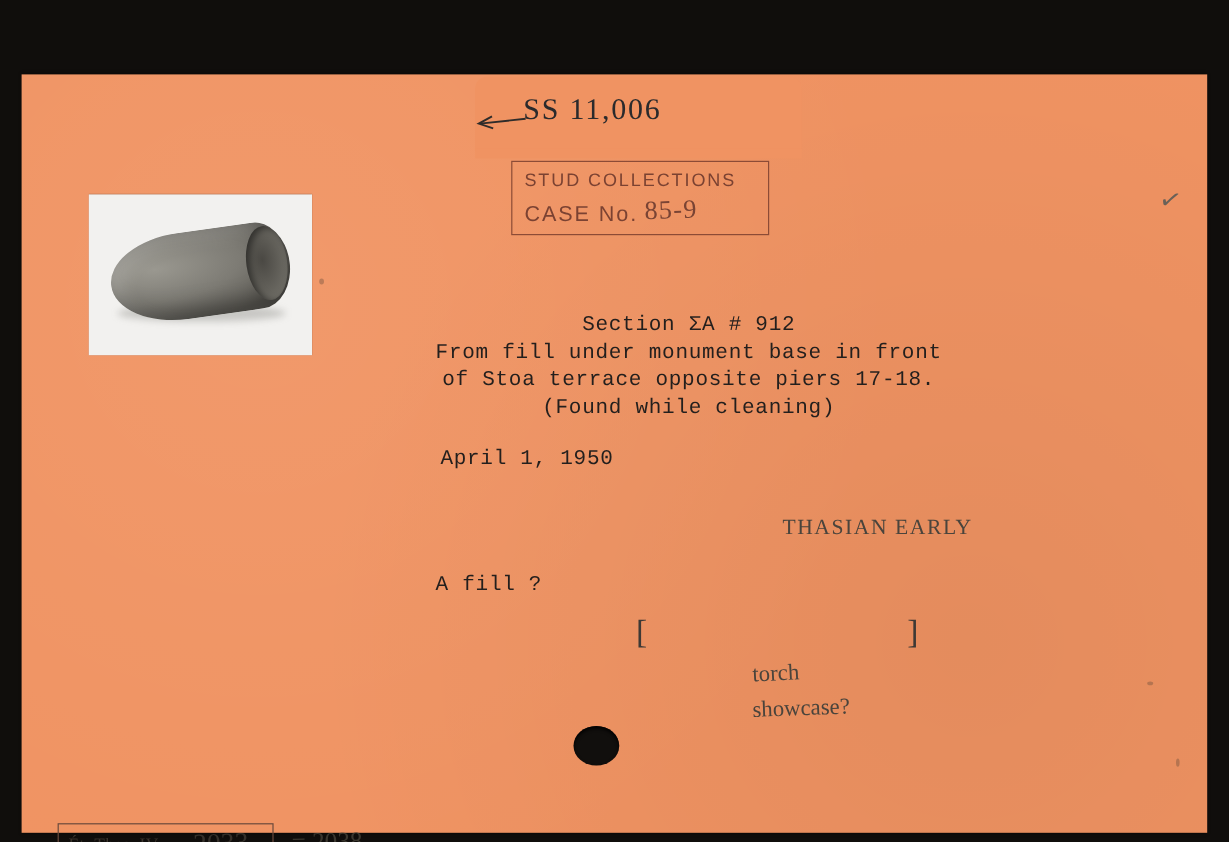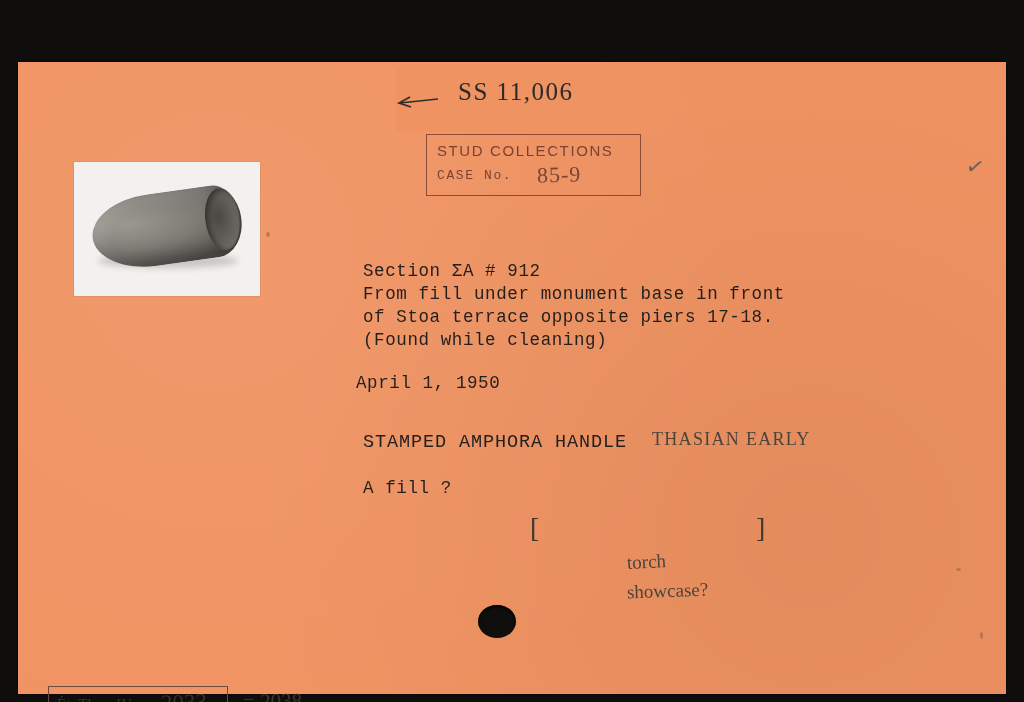--- a/index.html
+++ b/index.html
@@ -55,21 +55,20 @@
 
   
   #ss-number {
     position: absolute;
     left: 418px;
     top: 16px;
     font-family: "Liberation Serif", serif;
     font-size: 25px;
     letter-spacing: 1.5px;
     color: #2a2a2c;
-    margin-left: 22px;
   }
 
   
   #ss-arrow {
     position: absolute;
     left: 378px;
     top: 33px;
     width: 44px;
     height: 14px;
   }
@@ -90,22 +89,22 @@
     top: 7px;
     font-family: "Liberation Sans", sans-serif;
     font-size: 15px;
     letter-spacing: 1.6px;
     color: #7b4232;
   }
   #stamp-line2 {
     position: absolute;
     left: 10px;
     top: 33px;
-    font-family: Liberation Mono, monospace;
-    font-size: 13px;
+    font-family: Liberation Sans, sans-serif;
+    font-size: 18px;
     letter-spacing: 1.6px;
     color: #7b4232;
   }
   #stamp-caseno {
     position: absolute;
     left: 110px;
     top: 27px;
     font-family: "Liberation Serif", serif;
     font-size: 22px;
     letter-spacing: 1px;
@@ -163,22 +162,22 @@
   
   .typed {
     position: absolute;
     font-family: "Liberation Mono", monospace;
     font-size: 17.5px;
     color: #231f1d;
     letter-spacing: 0.6px;
     white-space: pre;
     line-height: 23px;
   }
-  #typed-block1 { left: 345px; top: 198px; }
-  #typed-date   { left: 338px; top: 310px; }
+  #typed-block1 { left: 345px; top: 198px; text-align: center; }
+  #typed-date   { left: 349px; top: 310px; }
   #typed-title  { left: 345px; top: 369px; font-size: 18.5px; letter-spacing: 0.9px; }
   #typed-torch  { left: 345px; top: 415px; }
 
   
   .hand {
     position: absolute;
     font-family: "Liberation Serif", serif;
     color: #3a3631;
   }
   #hand-thasian {
@@ -300,21 +299,20 @@
     <div id="photo">
       <div class="shadow"></div>
       <div class="obj"></div>
     </div>
 
     <div class="typed" id="typed-block1">Section ΣA # 912
 From fill under monument base in front
 of Stoa terrace opposite piers 17-18.
 (Found while cleaning)</div>
     <div class="typed" id="typed-date">April 1, 1950</div>
-    <div class="typed" id="typed-title">STAMPED AMPHORA HANDLE</div>
     <div class="typed" id="typed-torch">A fill ?</div>
 
     <div class="hand" id="hand-thasian">THASIAN EARLY</div>
     <div class="hand" id="hand-brackets-l">[</div>
     <div class="hand" id="hand-brackets-r">]</div>
     <div class="hand" id="hand-torch1">torch</div>
     <div class="hand" id="hand-showcase1">showcase?</div>
     <div class="hand" id="hand-torch2">torch</div>
 
     <div class="hand" id="hand-check-tr">✓</div>

